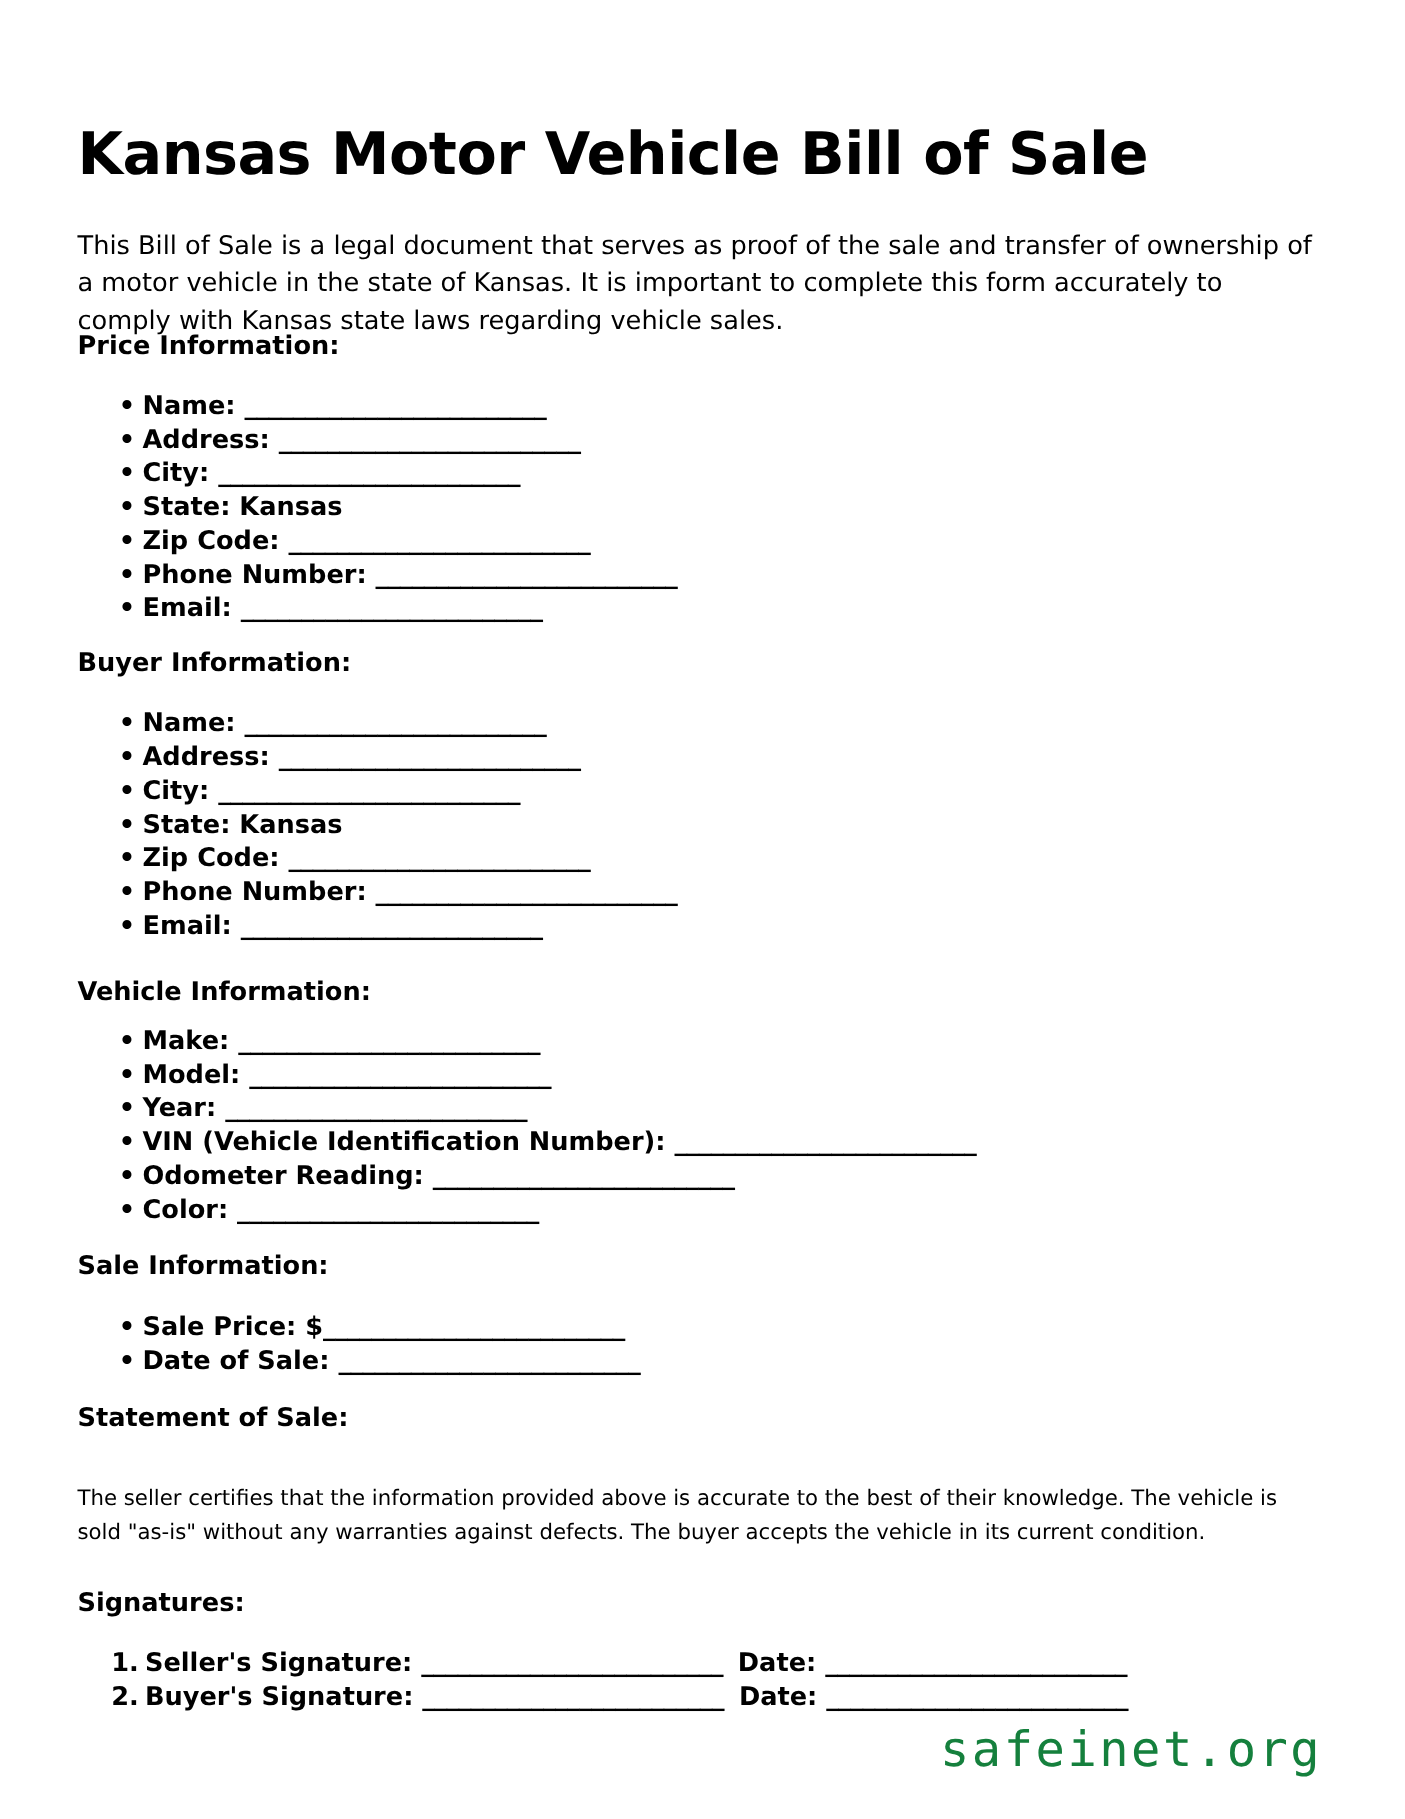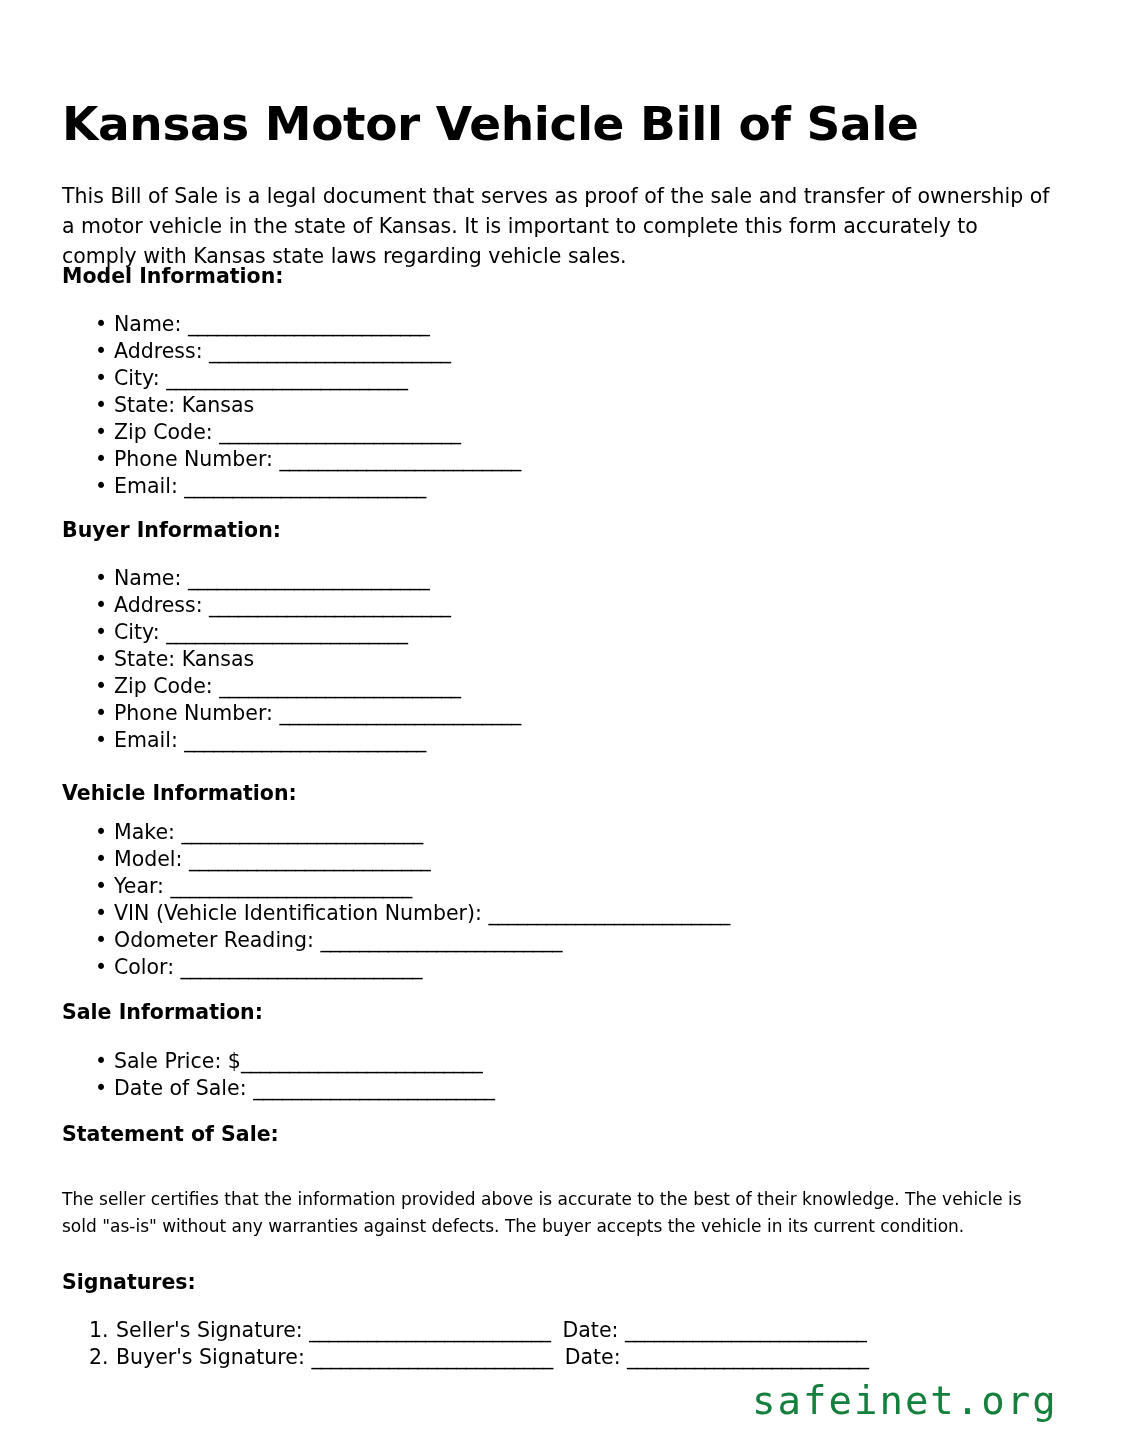--- a/index.html
+++ b/index.html
@@ -58,20 +58,21 @@
   }
 
   ul.field-list,
   ol.sig-list {
     position: absolute;
     margin: 0;
     padding: 0;
     list-style: none;
     font-size: 20.5px;
     line-height: 27px;
+    font-weight: bold;
   }
 
   ul.field-list {
     left: 95px;
   }
 
   ul.field-list > li {
     position: relative;
     padding-left: 19px;
     white-space: nowrap;
@@ -147,21 +148,21 @@
 </style>
 </head>
 <body>
 
 <div class="page">
 
   <h1 class="doc-title">Kansas Motor Vehicle Bill of Sale</h1>
 
   <p class="intro">This Bill of Sale is a legal document that serves as proof of the sale and transfer of ownership of a motor vehicle in the state of Kansas. It is important to complete this form accurately to comply with Kansas state laws regarding vehicle sales.</p>
 
-  <div class="section-heading" id="seller-heading">Model Information:</div>
+  <div class="section-heading" id="seller-heading">Price Information:</div>
   <ul class="field-list" id="seller-list">
       <li><span>Name:</span> <span class="blank">_________________________</span></li>
       <li><span>Address:</span> <span class="blank">_________________________</span></li>
       <li><span>City:</span> <span class="blank">_________________________</span></li>
       <li><span>State: Kansas</span></li>
       <li><span>Zip Code:</span> <span class="blank">_________________________</span></li>
       <li><span>Phone Number:</span> <span class="blank">_________________________</span></li>
       <li><span>Email:</span> <span class="blank">_________________________</span></li>
     </ul>
 

